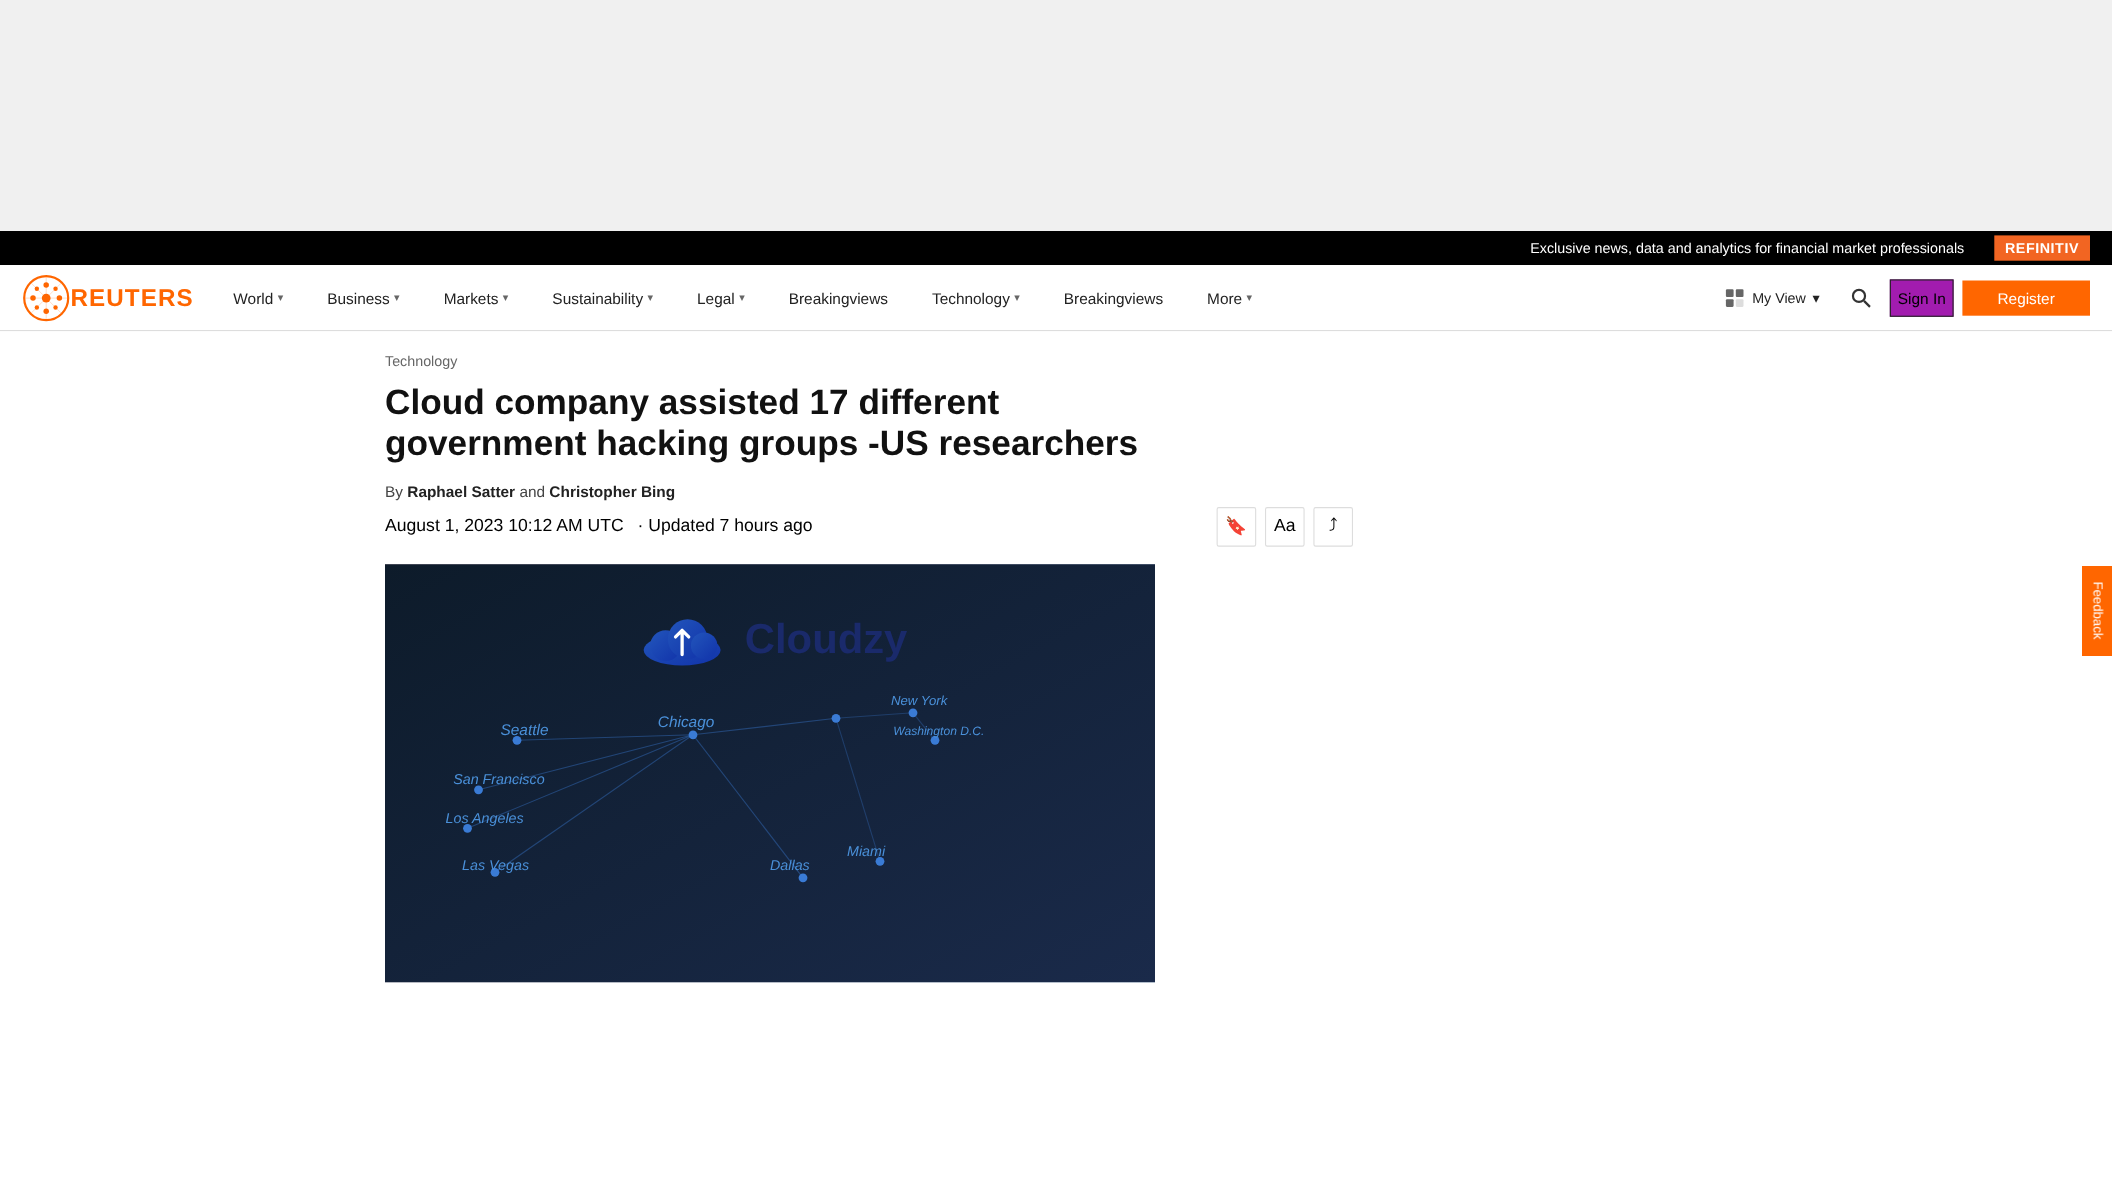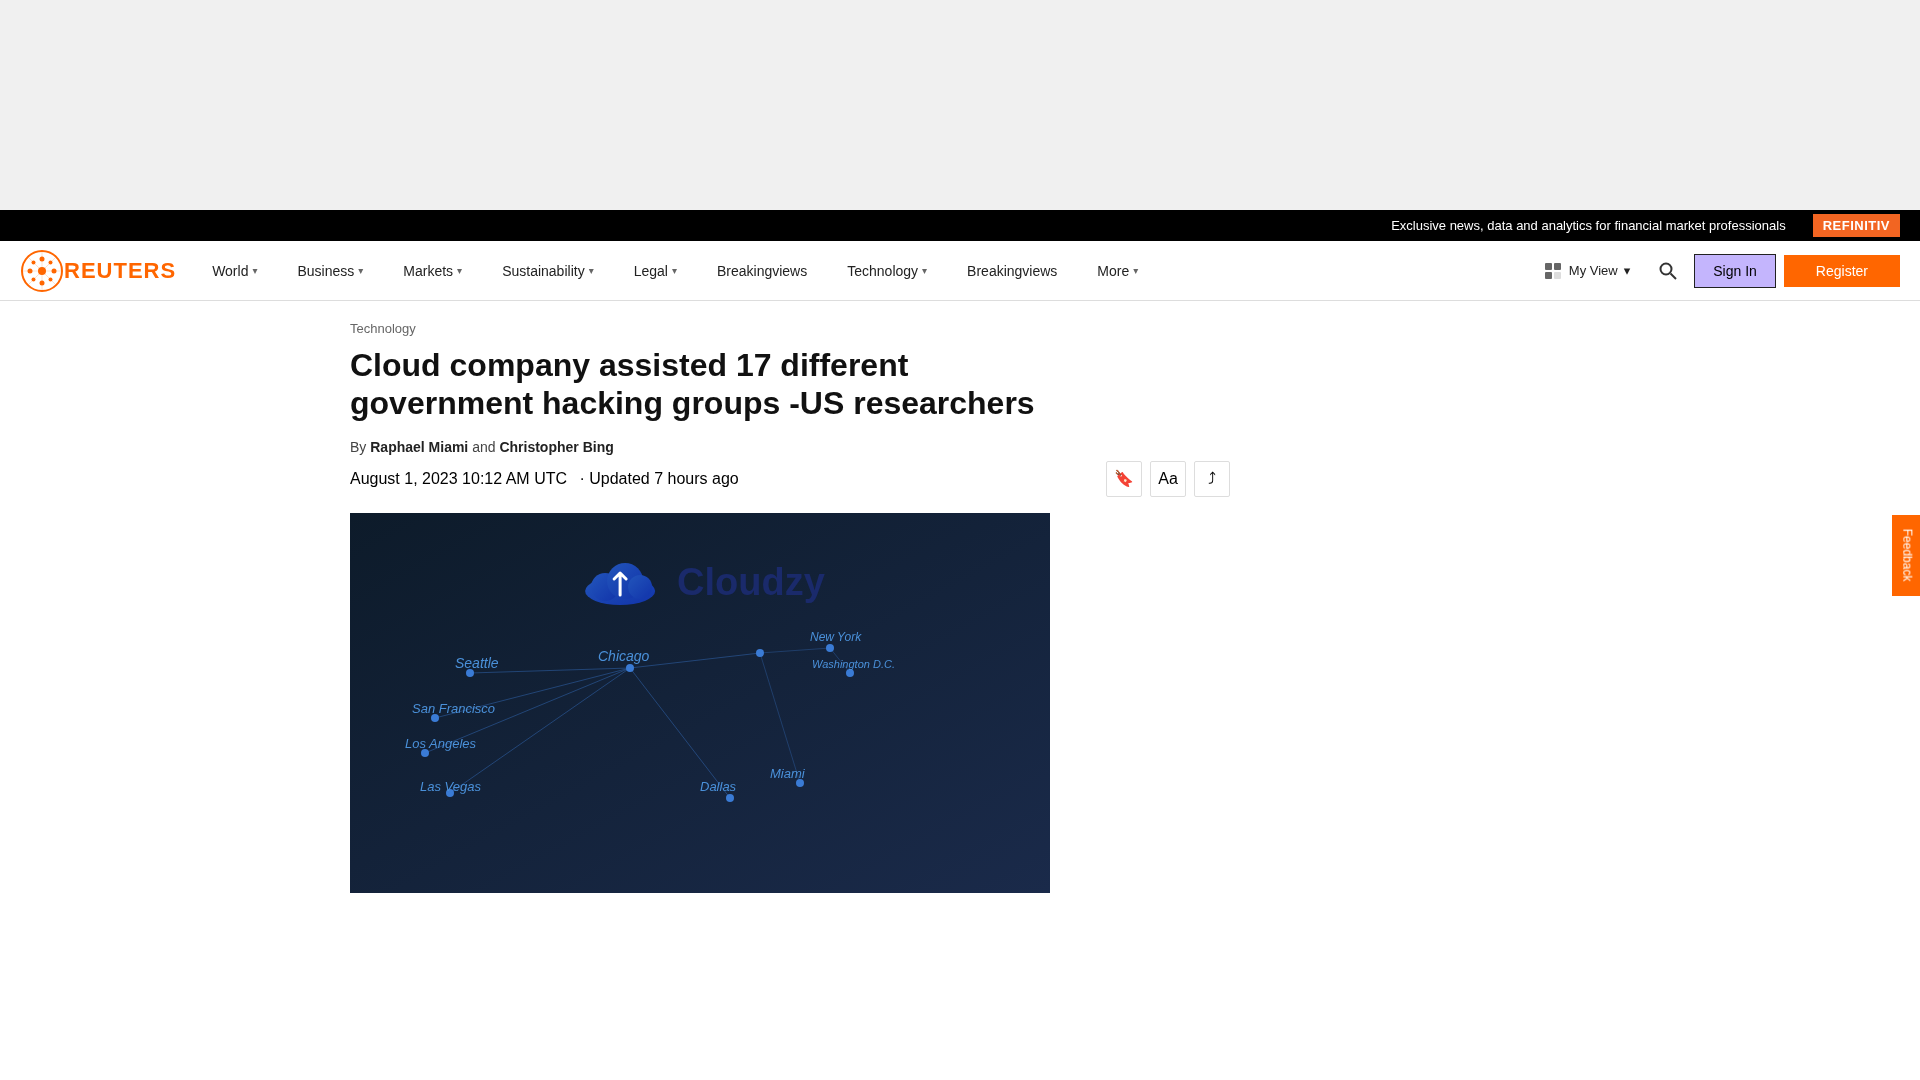--- a/index.html
+++ b/index.html
@@ -110,23 +110,23 @@
       height: 36px;
       display: flex;
       align-items: center;
       justify-content: center;
       cursor: pointer;
       border: none;
       background: none;
       font-size: 18px;
     }
     .sign-in-btn {
-      padding: 8px 18px;
+      padding: 8px 6px;
       border: 1px solid #222;
-      background: #c4b5fd;
+      background: #a21caf;
       font-size: 14px;
       cursor: pointer;
       font-weight: 500;
     }
     .register-btn {
       padding: 8px 32px;
       border: none;
       background: #ff6600;
       color: #fff;
       font-size: 14px;
@@ -313,21 +313,21 @@
   </div>
 </nav>
 
 <div class="content-wrapper">
   <div class="article-section">
     <div class="category-label">Technology</div>
     <h1 class="article-title">Cloud company assisted 17 different government hacking groups -US researchers</h1>
 
     <div class="article-byline">
       <span>By</span>
-      <a href="#">Raphael Miami</a>
+      <a href="#">Raphael Satter</a>
       <span>and</span>
       <a href="#">Christopher Bing</a>
     </div>
 
     <div class="article-meta">
       <div>
         <span>August 1, 2023 10:12 AM UTC</span>
         <span style="margin-left:8px;">· Updated 7 hours ago</span>
       </div>
       <div class="article-actions">

